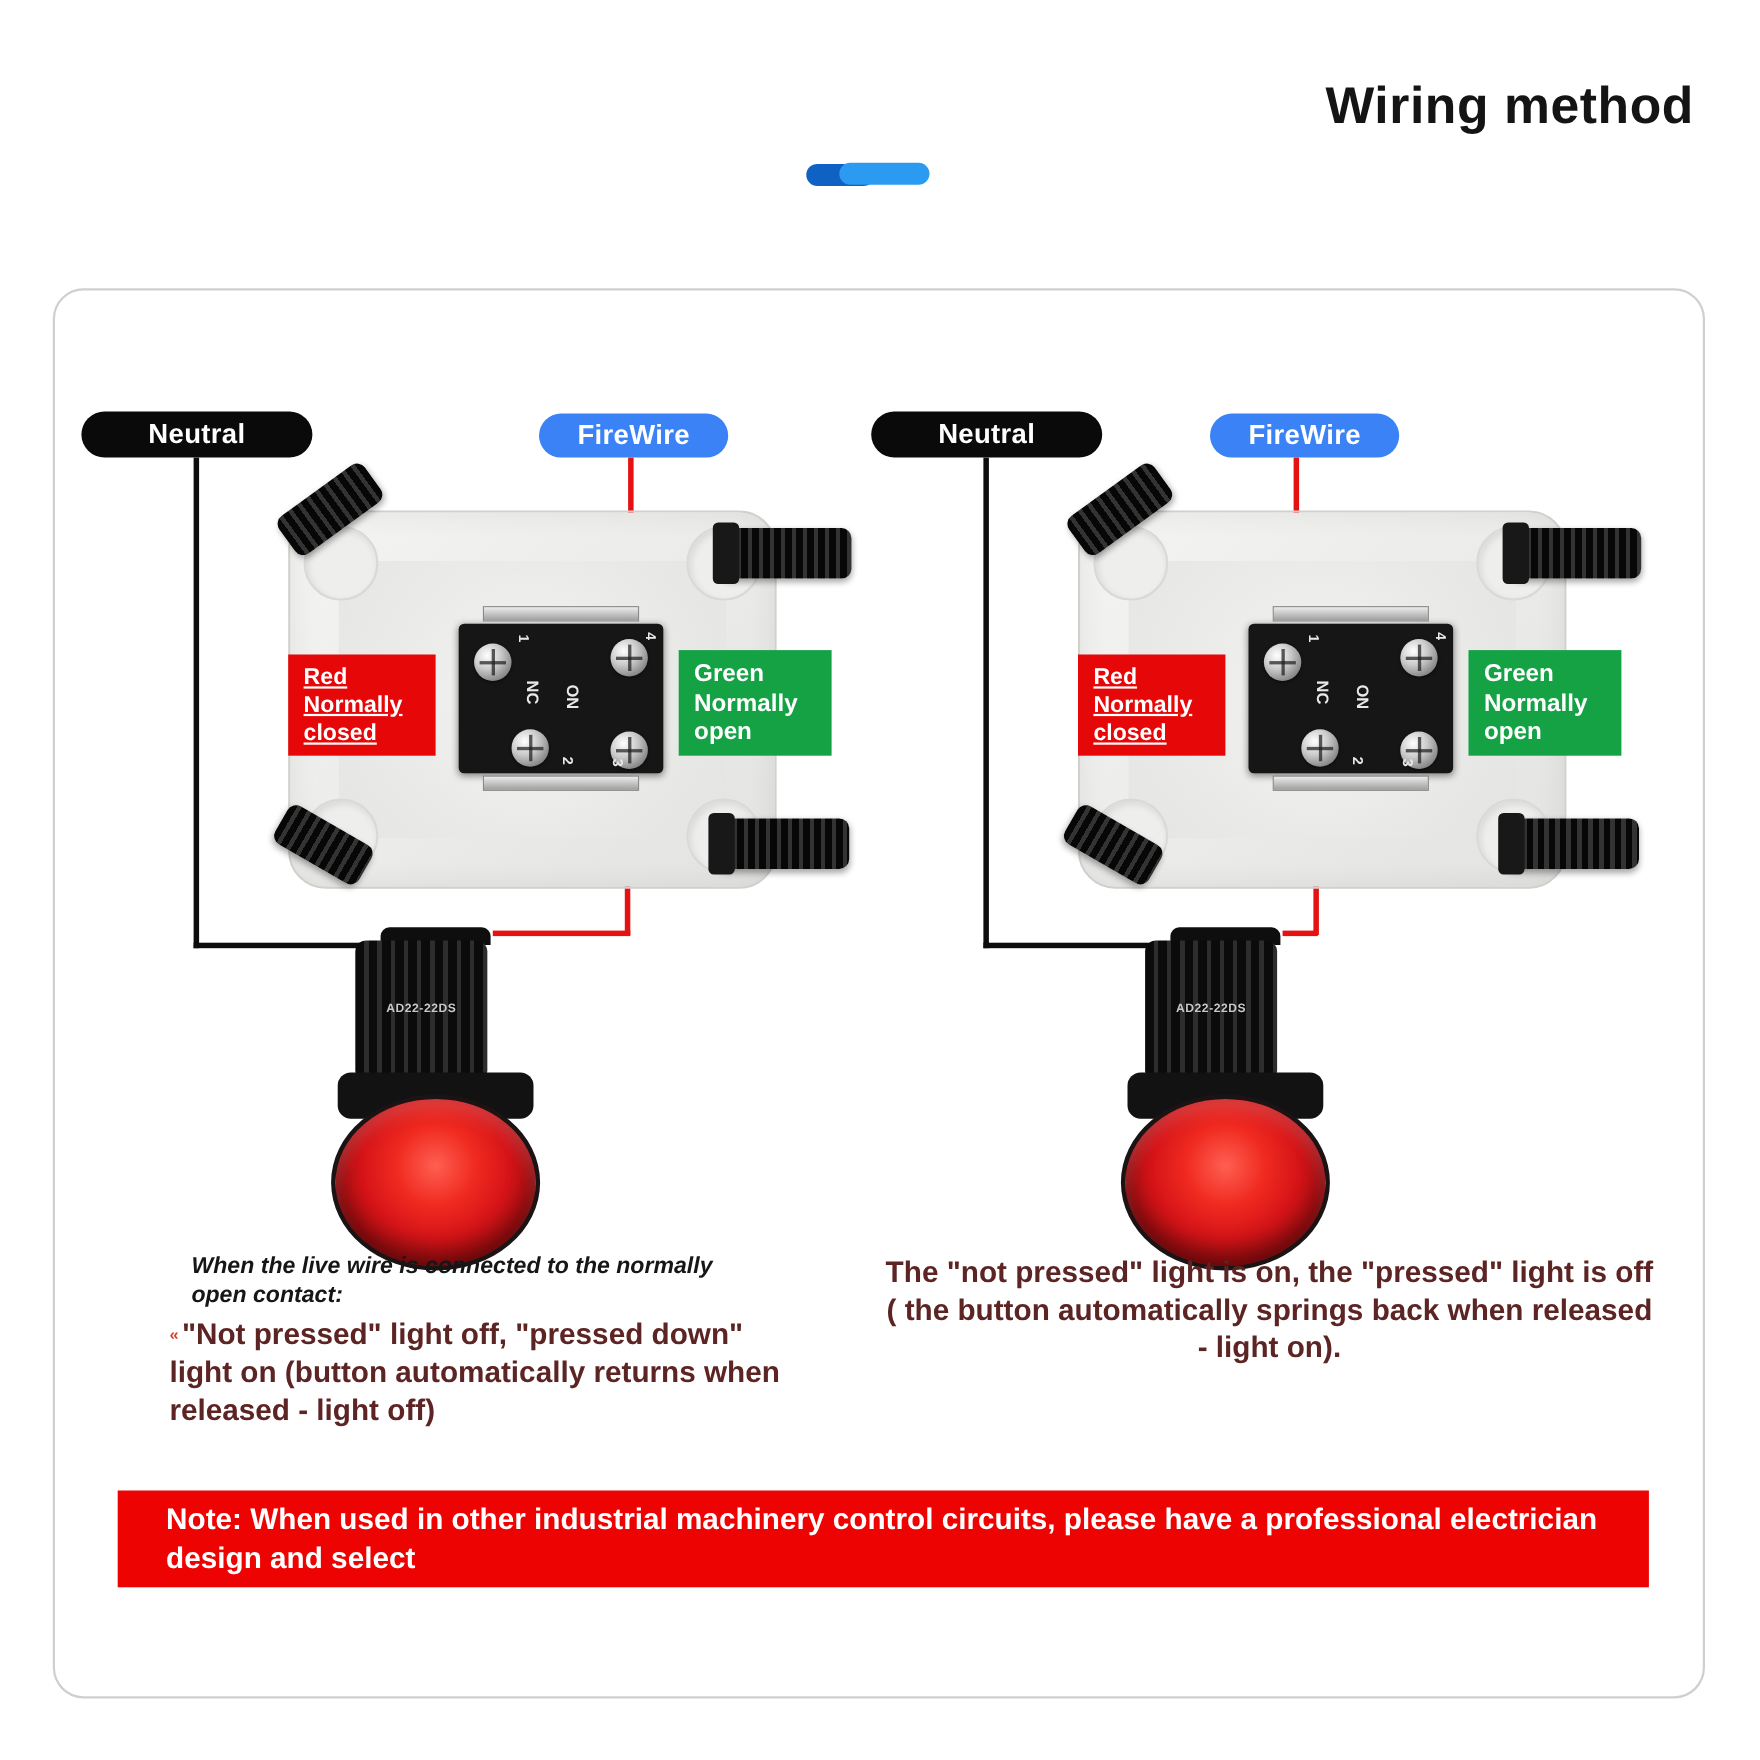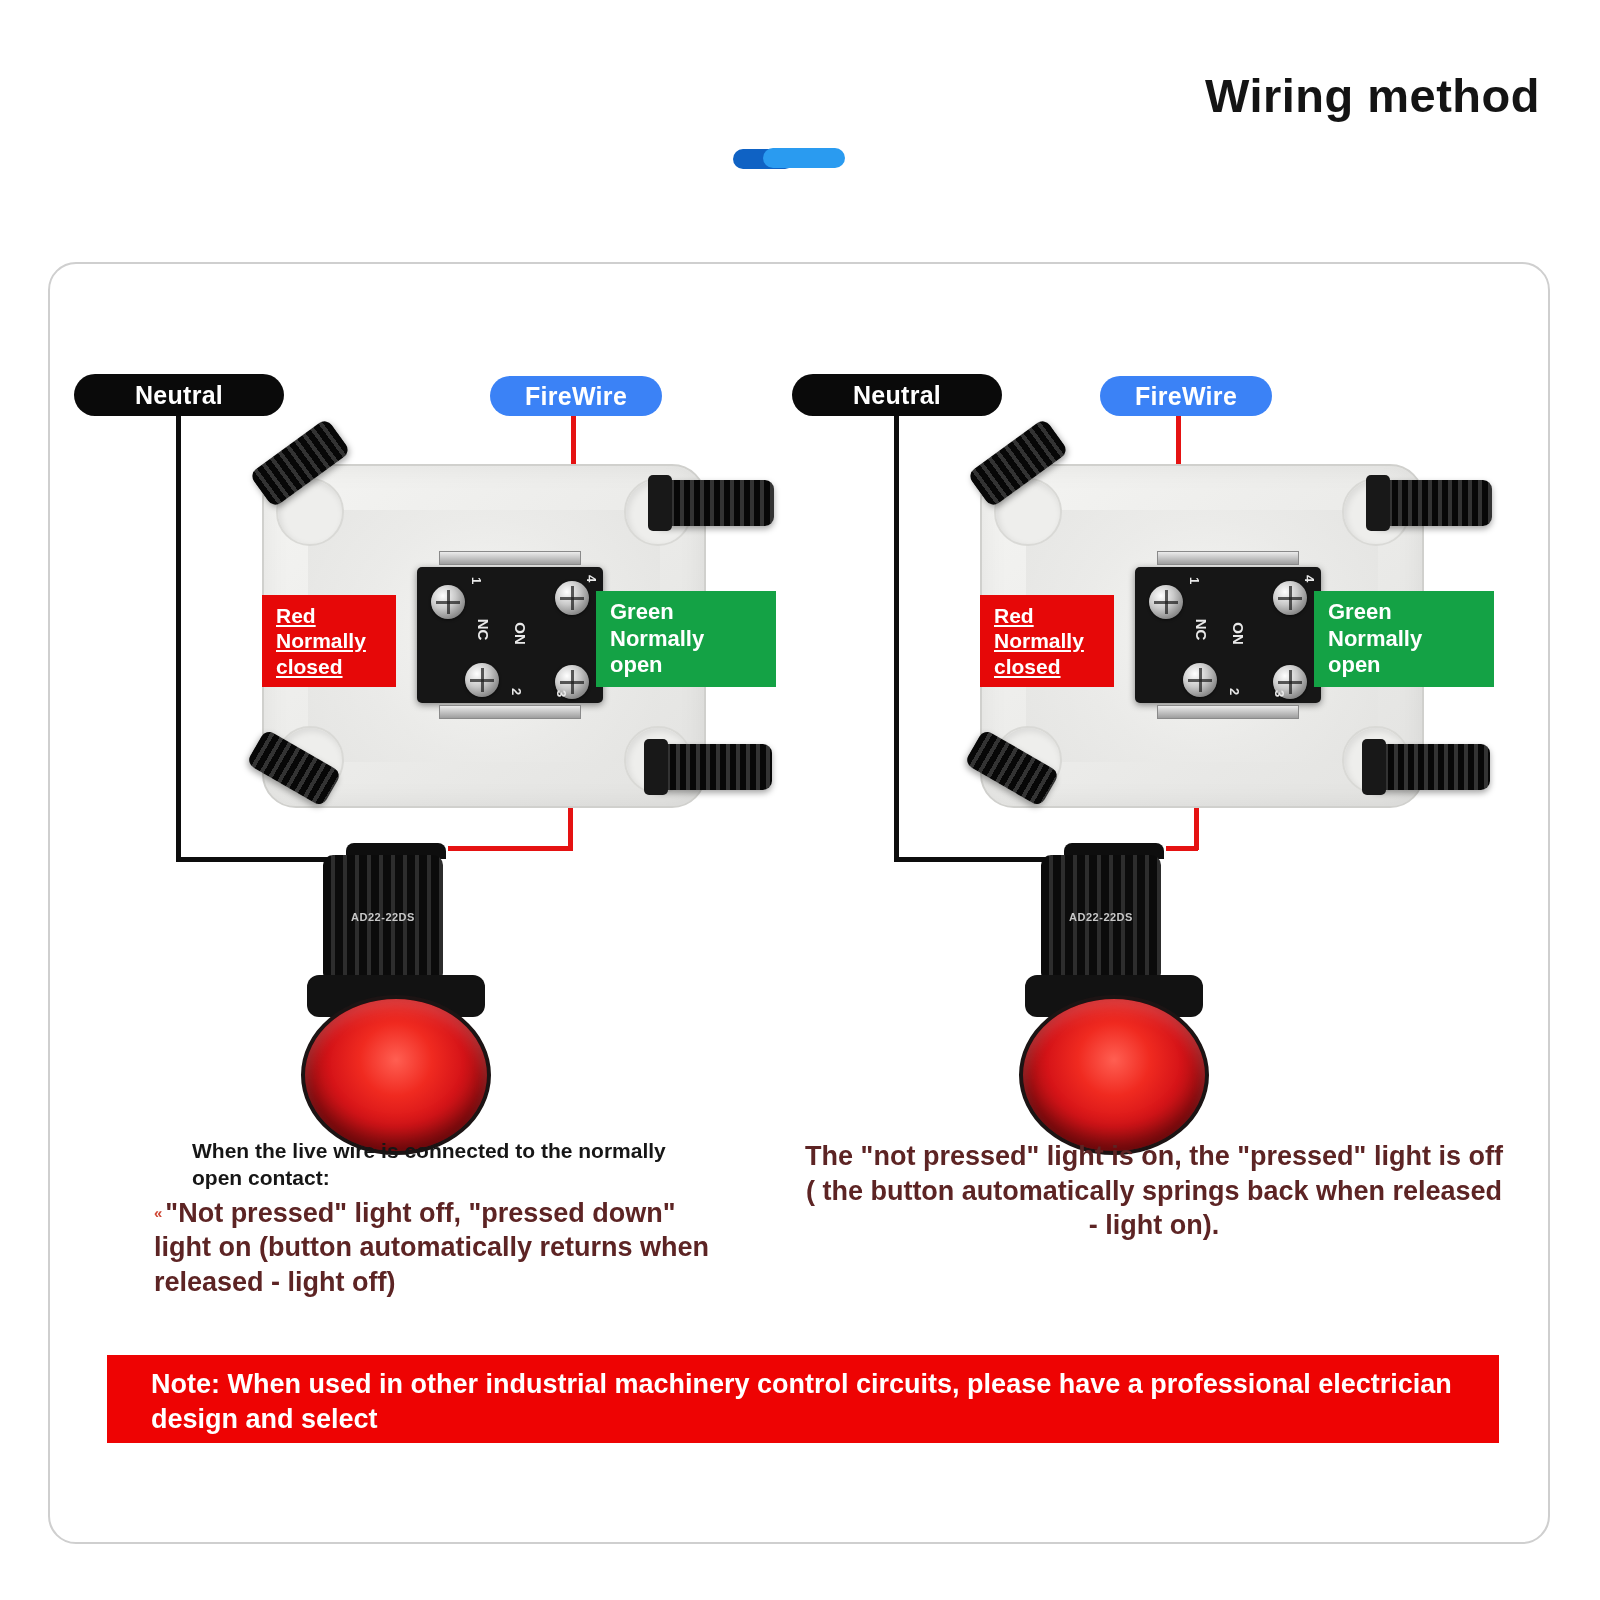--- a/index.html
+++ b/index.html
@@ -80,48 +80,48 @@
   .mark-nc{left:56px;top:54px;transform:rotate(90deg);font-size:15px;}
   .mark-no{left:92px;top:58px;font-size:15px;transform:rotate(90deg);}
   .mark-n2{left:96px;bottom:4px;transform:rotate(90deg);}
   .mark-n3{right:38px;bottom:2px;transform:rotate(90deg);}
   .mark-n4{right:8px;top:4px;transform:rotate(90deg);}
 
   
   .tag{position:absolute;color:#fff;font-weight:700;white-space:pre-line;display:flex;
     align-items:center;padding-left:14px;line-height:1.22;box-sizing:border-box;}
   .red-tag{left:212px;top:331px;width:134px;height:92px;background:#e60808;font-size:21px;text-decoration:underline;}
-  .green-tag{left:546px;top:327px;width:180px;height:96px;background:#14a245;font-size:22px;}
+  .green-tag{left:567px;top:327px;width:139px;height:96px;background:#14a245;font-size:22px;}
 
   
   .lamp{position:absolute;left:273px;top:579px;width:146px;height:334px;}
   .lamp-cap{position:absolute;left:23px;top:0;width:100px;height:16px;background:#0e0e0e;border-radius:8px 8px 0 0;}
   .lamp-body{position:absolute;left:0;top:12px;width:120px;height:128px;border-radius:10px;
     background:repeating-linear-gradient(90deg,#0b0b0b 0 8px,#2d2d2d 8px 12px);}
   .lamp-label{position:absolute;left:0;right:0;top:56px;text-align:center;color:#c8c8c8;
     font-size:11px;letter-spacing:.5px;font-weight:700;}
   .lamp-flange{position:absolute;left:-16px;top:132px;width:178px;height:42px;background:#121212;border-radius:12px;}
   .lamp-lens{position:absolute;left:-22px;top:152px;width:190px;height:160px;border-radius:50%;
     border:4px solid #1c1414;box-sizing:border-box;
     background:radial-gradient(circle at 50% 40%,#ff5f52 0%,#f02a20 28%,#d61418 52%,#ab0d11 74%,#7e080b 90%,#620507 100%);
     box-shadow:inset 0 10px 14px rgba(255,255,255,.16), inset 0 -12px 22px rgba(0,0,0,.45);}
 
   
   .caption{position:absolute;top:873px;}
   .d0 .caption{left:104px;width:575px;}
   .d1 .caption{left:30px;width:712px;}
   .caption-intro{margin:0;font-size:21px;font-weight:700;color:#161616;line-height:1.3;}
-  .d0 .caption-intro{margin-left:38px;max-width:500px;}
+  .d0 .caption-intro{margin-left:20px;max-width:500px;font-style:italic;}
   .caption-detail{margin:4px 0 0;font-size:27px;font-weight:700;color:#5d2424;line-height:1.28;}
   .d1 .caption-detail{text-align:center;margin-top:2px;}
   .marker{color:#cf4633;font-size:15px;margin-right:3px;vertical-align:4px;}
 
   
   .note{position:absolute;left:57px;top:1091px;width:1392px;height:88px;background:#ee0303;
-    color:#fff;display:flex;align-items:flex-start;box-sizing:border-box;padding:12px 44px;
+    color:#fff;display:flex;align-items:center;box-sizing:border-box;padding:0 44px;
     font-size:27px;font-weight:700;line-height:1.3;}
 </style>
 </head>
 <body>
 
 <div class="title-wrap">
   <h1>Wiring method</h1>
 </div>
 <div class="dash">
   <div class="dash-dark"></div>

